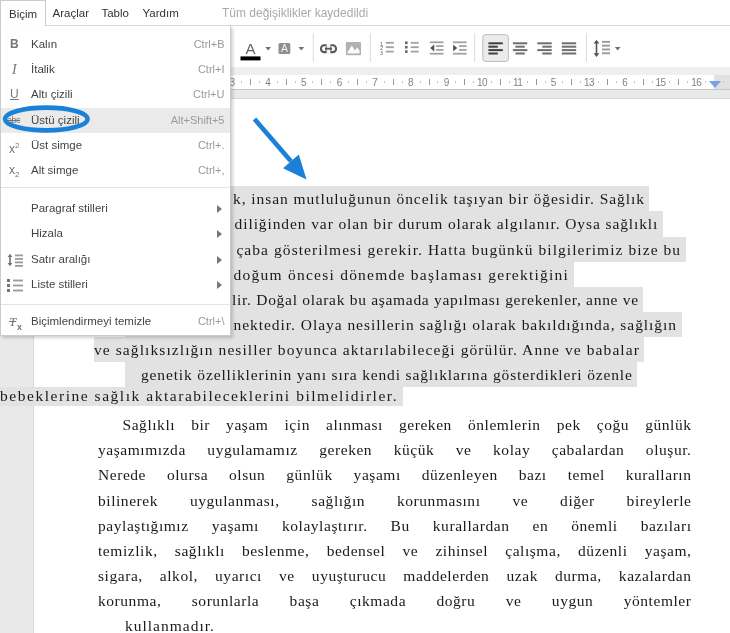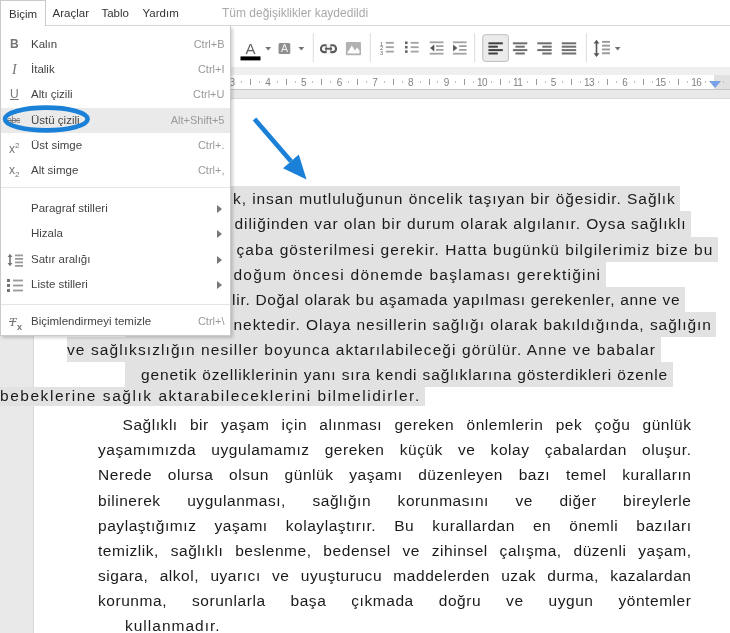--- a/index.html
+++ b/index.html
@@ -16,21 +16,21 @@
 #rulerwhite{position:absolute;left:0;top:0;width:714px;height:14px;background:#fff;}
 #rulerband .rnum{position:absolute;top:1.5px;width:16px;text-align:center;font-size:10px;color:#828282;letter-spacing:-0.5px;}
 #rulerband .rhalf{position:absolute;top:4px;width:1px;height:6px;background:#989898;}
 #rulerband .rq{position:absolute;top:6px;width:1px;height:2px;background:#c2c2c2;}
 #rulerbot{position:absolute;left:0;top:89px;width:730px;height:1px;background:#c7c7c7;}
 #rmarker{position:absolute;left:708.5px;top:81px;width:0;height:0;border-left:6px solid transparent;border-right:6px solid transparent;border-top:7.5px solid #7ba2e8;}
 
 #docbg{position:absolute;left:0;top:90px;width:730px;height:543px;background:#e9e9e9;}
 #page{position:absolute;left:33px;top:98px;width:697px;height:535px;background:#fff;border-left:1px solid #d9d9d9;border-top:1px solid #d9d9d9;}
 #textcol{position:absolute;left:0;top:186.4px;width:730px;}
-.ln{height:25.1px;line-height:25.1px;font-size:15.5px;color:#1a1a1a;white-space:nowrap;}
+.ln{height:25.1px;line-height:25.1px;font-size:15.5px;color:#1a1a1a;white-space:nowrap;font-family:Liberation Serif, serif;}
 .ln.j{margin-left:98px;width:593.5px;text-align:justify;text-align-last:justify;white-space:normal;letter-spacing:0.55px;}
 .sel{display:inline-block;height:25.1px;line-height:25.1px;background:#e2e2e2;padding-right:4.5px;}
 .sel9{display:inline-block;height:18.5px;line-height:18.5px;background:#e2e2e2;padding-right:4.5px;vertical-align:top;}
 
 #ddmenu{position:absolute;left:0;top:26px;width:230.5px;height:310px;background:#fff;
  border:1px solid #cbcbcb;border-top:none;box-shadow:2px 2px 3px rgba(0,0,0,0.18);padding-top:5.5px;}
 #bicimbox{position:absolute;left:0;top:0;width:46px;height:26px;background:#fff;border:1px solid #cbcbcb;border-bottom:none;}
 .mrow{position:relative;height:25.4px;line-height:25.4px;font-size:11.5px;color:#444;}
 .mrow .lbl{position:absolute;left:30px;top:0;}
 .mrow .sc{position:absolute;right:5px;top:0;color:#9a9a9a;font-size:11px;}
@@ -44,21 +44,21 @@
 
   <div id="docbg"></div>
   <div id="page"></div>
   <div id="textcol">
 <div class="ln" id="p1l0" style="margin-left:125px"><span class="sel" style="letter-spacing:0.934px;padding-left:108.0px">k, insan mutluluğunun öncelik taşıyan bir öğesidir. Sağlık</span></div>
 <div class="ln" id="p1l1" style="margin-left:125px"><span class="sel" style="letter-spacing:0.898px;padding-left:109.6px">diliğinden var olan bir durum olarak algılanır. Oysa sağlıklı</span></div>
 <div class="ln" id="p1l2" style="margin-left:125px"><span class="sel" style="letter-spacing:1.068px;padding-left:111.4px">çaba gösterilmesi gerekir. Hatta bugünkü bilgilerimiz bize bu</span></div>
 <div class="ln" id="p1l3" style="margin-left:125px"><span class="sel" style="letter-spacing:1.248px;padding-left:108.5px">doğum öncesi dönemde başlaması gerektiğini</span></div>
 <div class="ln" id="p1l4" style="margin-left:125px"><span class="sel" style="letter-spacing:0.7px;padding-left:107.1px">lir. Doğal olarak bu aşamada yapılması gerekenler, anne ve</span></div>
 <div class="ln" id="p1l5" style="margin-left:125px"><span class="sel" style="letter-spacing:0.958px;padding-left:108.5px">nektedir. Olaya nesillerin sağlığı olarak bakıldığında, sağlığın</span></div>
-<div class="ln" id="p1l6" style="margin-left:67px"><span class="sel" style="letter-spacing:1.084px;padding-left:0.0px">ve sağlıksızlığın nesiller boyunca aktarılabileceği görülür. Anne ve babalar</span></div>
+<div class="ln" id="p1l6" style="margin-left:94px"><span class="sel" style="letter-spacing:1.084px;padding-left:0.0px">ve sağlıksızlığın nesiller boyunca aktarılabileceği görülür. Anne ve babalar</span></div>
 <div class="ln" id="p1l7" style="margin-left:125px"><span class="sel" style="letter-spacing:0.858px;padding-left:16px">genetik özelliklerinin yanı sıra kendi sağlıklarına gösterdikleri özenle</span></div>
 <div class="ln" id="p1l8" style=""><span class="sel9" style="letter-spacing:1.535px;padding-left:0.0px">bebeklerine sağlık aktarabileceklerini bilmelidirler.</span></div>
 <div class="ln j" id="p2l0" style="text-indent:24.5px">Sağlıklı bir yaşam için alınması gereken önlemlerin pek çoğu günlük</div>
 <div class="ln j" id="p2l1">yaşamımızda  uygulamamız gereken küçük ve kolay çabalardan oluşur.</div>
 <div class="ln j" id="p2l2">Nerede olursa olsun günlük yaşamı düzenleyen bazı temel kuralların</div>
 <div class="ln j" id="p2l3">bilinerek uygulanması, sağlığın korunmasını ve diğer bireylerle</div>
 <div class="ln j" id="p2l4">paylaştığımız yaşamı kolaylaştırır. Bu kurallardan en önemli bazıları</div>
 <div class="ln j" id="p2l5">temizlik, sağlıklı beslenme, bedensel ve zihinsel çalışma, düzenli yaşam,</div>
 <div class="ln j" id="p2l6">sigara, alkol, uyarıcı ve uyuşturucu maddelerden uzak durma, kazalardan</div>
 <div class="ln j" id="p2l7">korunma, sorunlarla başa çıkmada doğru ve uygun yöntemler</div>

